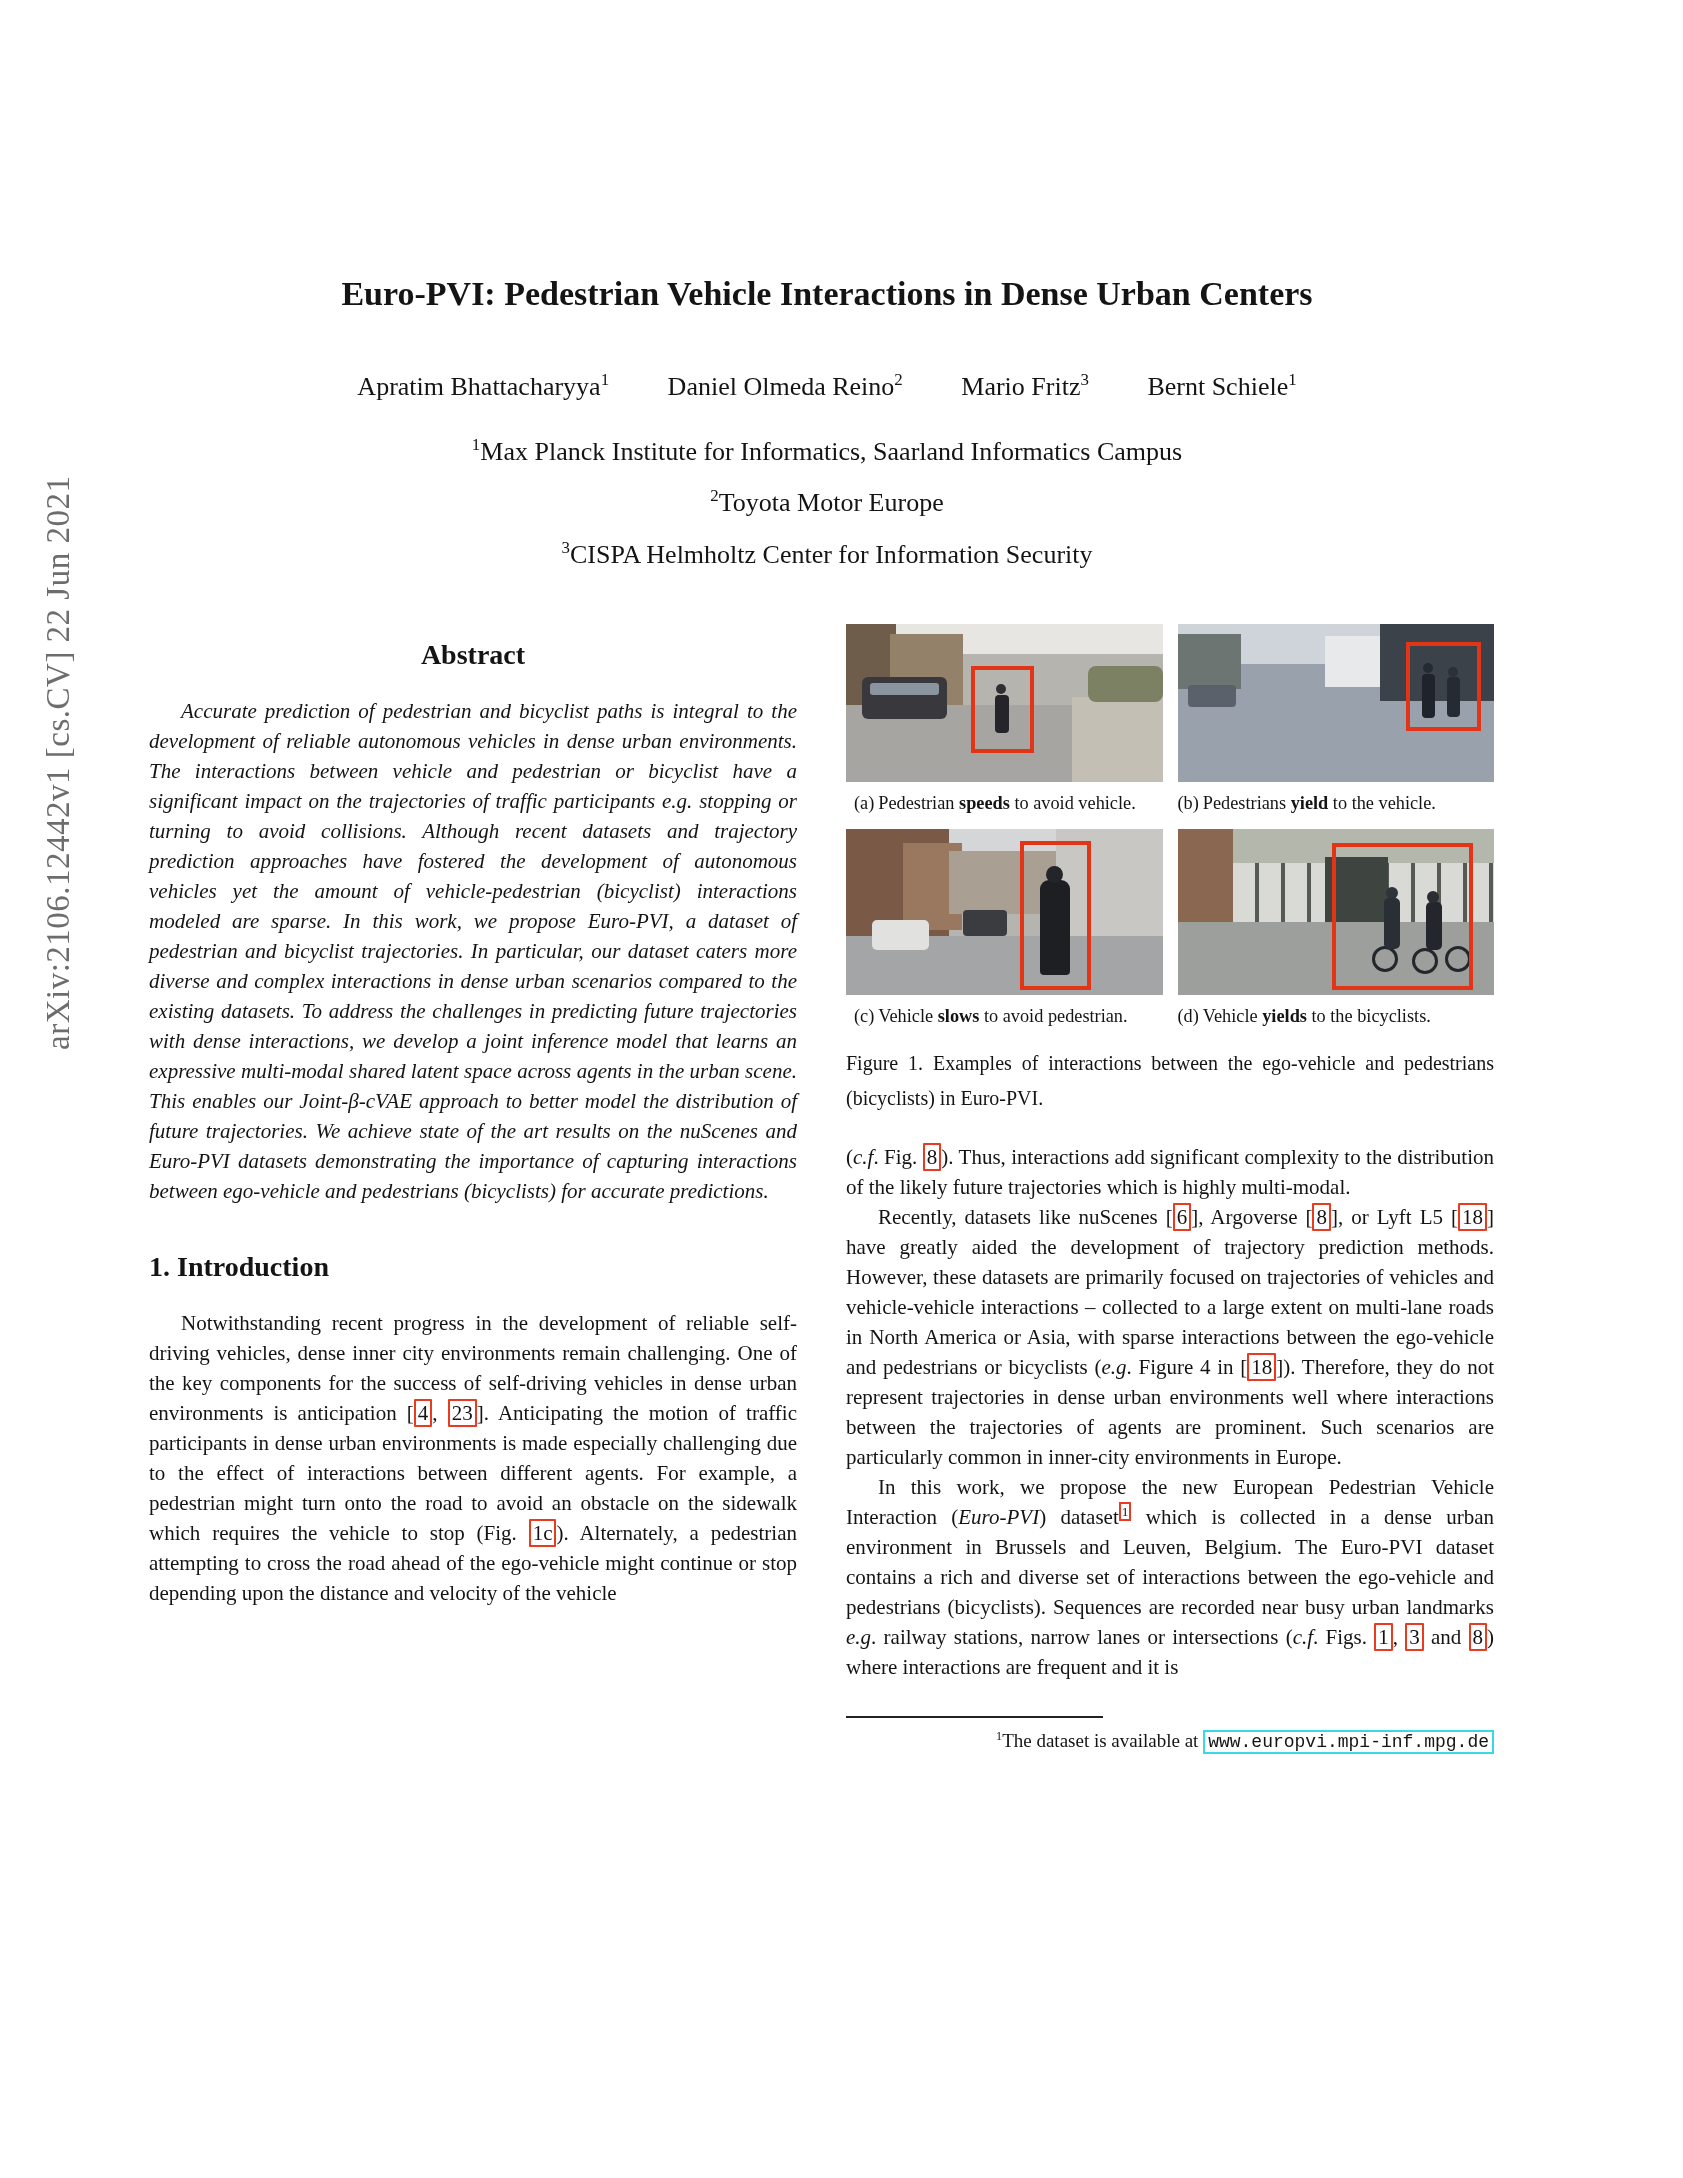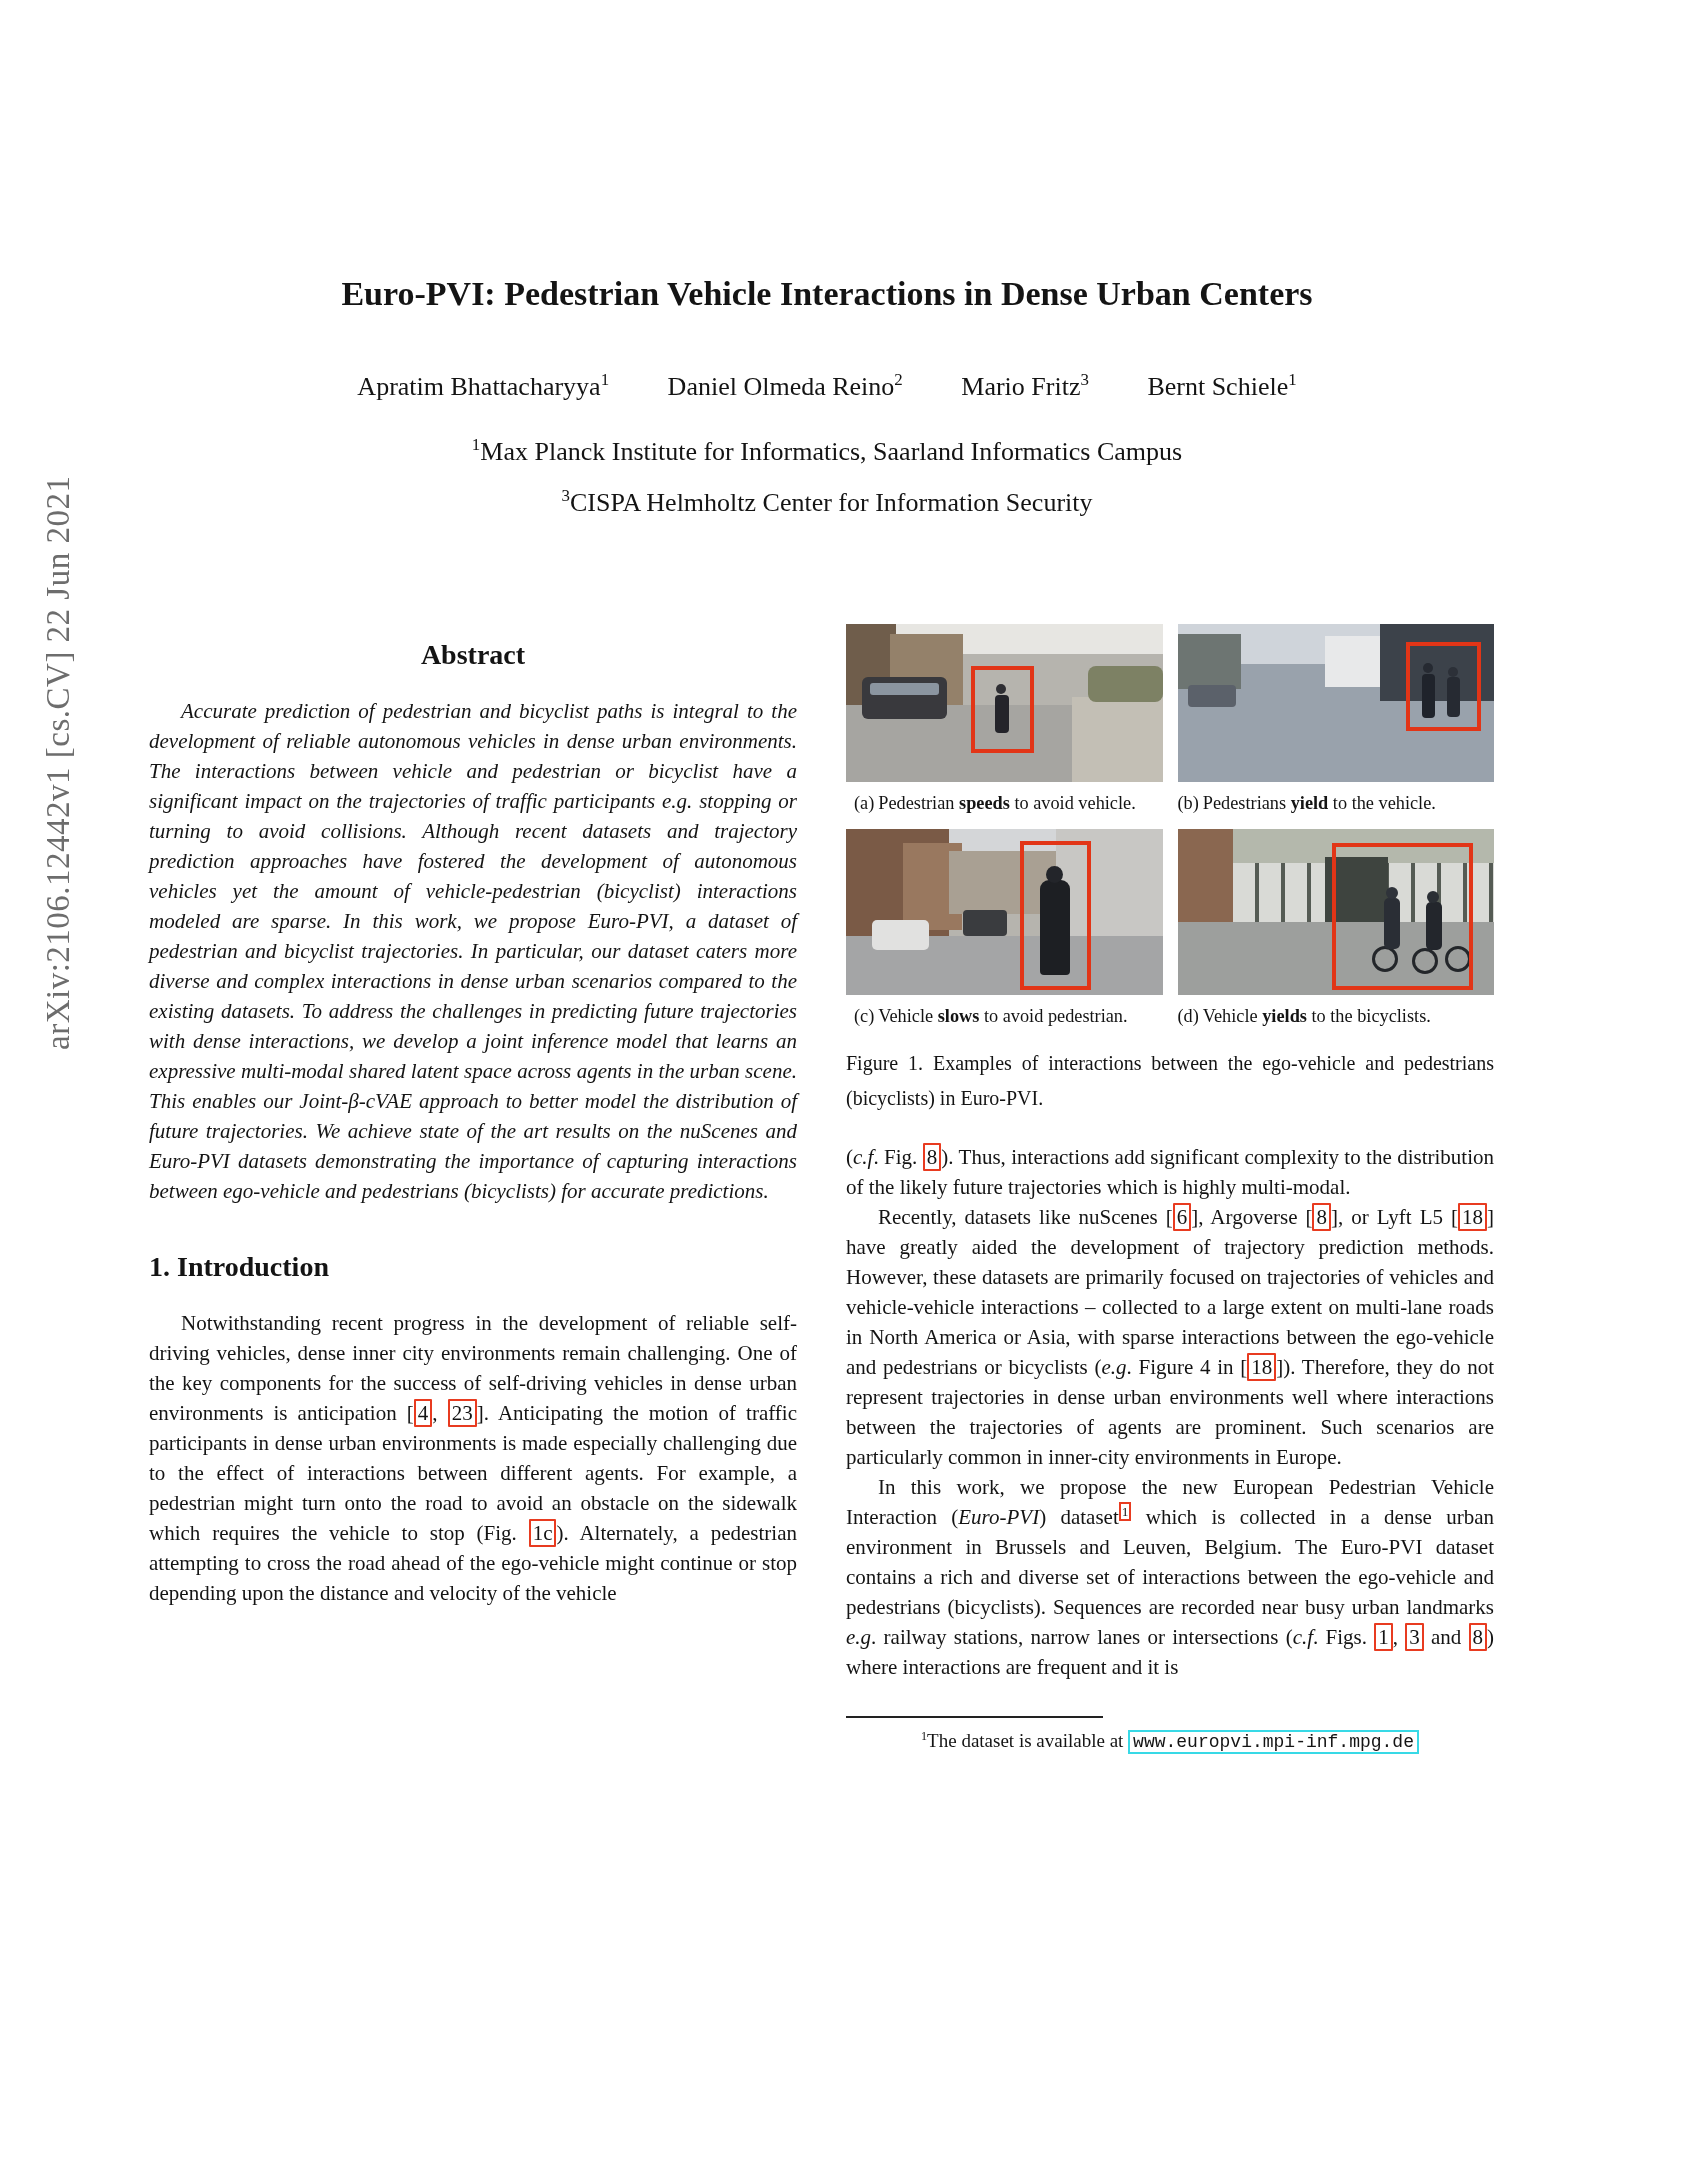--- a/index.html
+++ b/index.html
@@ -110,39 +110,40 @@
   .pd-wheel2{position:absolute;left:234px;top:119px;width:26px;height:26px;border:3px solid #23262a;border-radius:50%;}
   .pd-wheel3{position:absolute;left:267px;top:117px;width:26px;height:26px;border:3px solid #23262a;border-radius:50%;}
   .pd-cyc1{position:absolute;left:206px;top:69px;width:16px;height:51px;background:#2a2e35;border-radius:5px;}
   .pd-cyc2{position:absolute;left:248px;top:73px;width:16px;height:48px;background:#23262c;border-radius:5px;}
   .pd-hd1{position:absolute;left:208px;top:58px;width:12px;height:12px;background:#2f333a;border-radius:50%;}
   .pd-hd2{position:absolute;left:249px;top:62px;width:12px;height:12px;background:#2a2e34;border-radius:50%;}
   .pd-box{left:154px;top:14px;width:141px;height:147px;}
 
   
   .footnote-rule{ width:257px; border-top:2px solid #222; margin-top:34px; }
-  .footnote{ margin-top:10px; font-size:19px; line-height:26px; text-align:center; }
+  .footnote{ margin-top:10px; font-size:19px; line-height:26px; text-align:right; }
 </style>
 </head>
 <body>
 
 <div class="page">
 
   <div class="arxiv-sidebar">arXiv:2106.12442v1  [cs.CV]  22 Jun 2021</div>
 
   <div class="header">
     <h1 class="title">Euro-PVI: Pedestrian Vehicle Interactions in Dense Urban Centers</h1>
     <div class="authors">
       <span class="author"><span>Apratim Bhattacharyya</span><sup>1</sup></span>
       <span class="author"><span>Daniel Olmeda Reino</span><sup>2</sup></span>
       <span class="author"><span>Mario Fritz</span><sup>3</sup></span>
       <span class="author"><span>Bernt Schiele</span><sup>1</sup></span>
     </div>
     <div class="affils">
       <div><sup>1</sup><span>Max Planck Institute for Informatics, Saarland Informatics Campus</span></div>
+      <div><sup>2</sup><span>Toyota Motor Europe</span></div>
       <div><sup>3</sup><span>CISPA Helmholtz Center for Information Security</span></div>
     </div>
   </div>
 
   <div class="col col-left">
     <h2 class="abstract-head">Abstract</h2>
     <p class="abstract body-para">Accurate prediction of pedestrian and bicyclist paths is integral to the development of reliable autonomous vehicles in dense urban environments. The interactions between vehicle and pedestrian or bicyclist have a significant impact on the trajectories of traffic participants e.g. stopping or turning to avoid collisions. Although recent datasets and trajectory prediction approaches have fostered the development of autonomous vehicles yet the amount of vehicle-pedestrian (bicyclist) interactions modeled are sparse. In this work, we propose Euro-PVI, a dataset of pedestrian and bicyclist trajectories. In particular, our dataset caters more diverse and complex interactions in dense urban scenarios compared to the existing datasets. To address the challenges in predicting future trajectories with dense interactions, we develop a joint inference model that learns an expressive multi-modal shared latent space across agents in the urban scene. This enables our Joint-β-cVAE approach to better model the distribution of future trajectories. We achieve state of the art results on the nuScenes and Euro-PVI datasets demonstrating the importance of capturing interactions between ego-vehicle and pedestrians (bicyclists) for accurate predictions.</p>
     <h2 class="section-head">1. Introduction</h2>
     <p class="body-para indent"><span>Notwithstanding recent progress in the development of reliable self-driving vehicles, dense inner city environments remain challenging. One of the key components for the success of self-driving vehicles in dense urban environments is anticipation [</span><span class="seg-ref">4</span><span>, </span><span class="seg-ref">23</span><span>]. Anticipating the motion of traffic participants in dense urban environments is made especially challenging due to the effect of interactions between different agents. For example, a pedestrian might turn onto the road to avoid an obstacle on the sidewalk which requires the vehicle to stop (Fig. </span><span class="seg-ref">1c</span><span>). Alternately, a pedestrian attempting to cross the road ahead of the ego-vehicle might continue or stop depending upon the distance and velocity of the vehicle</span></p>
   </div>

